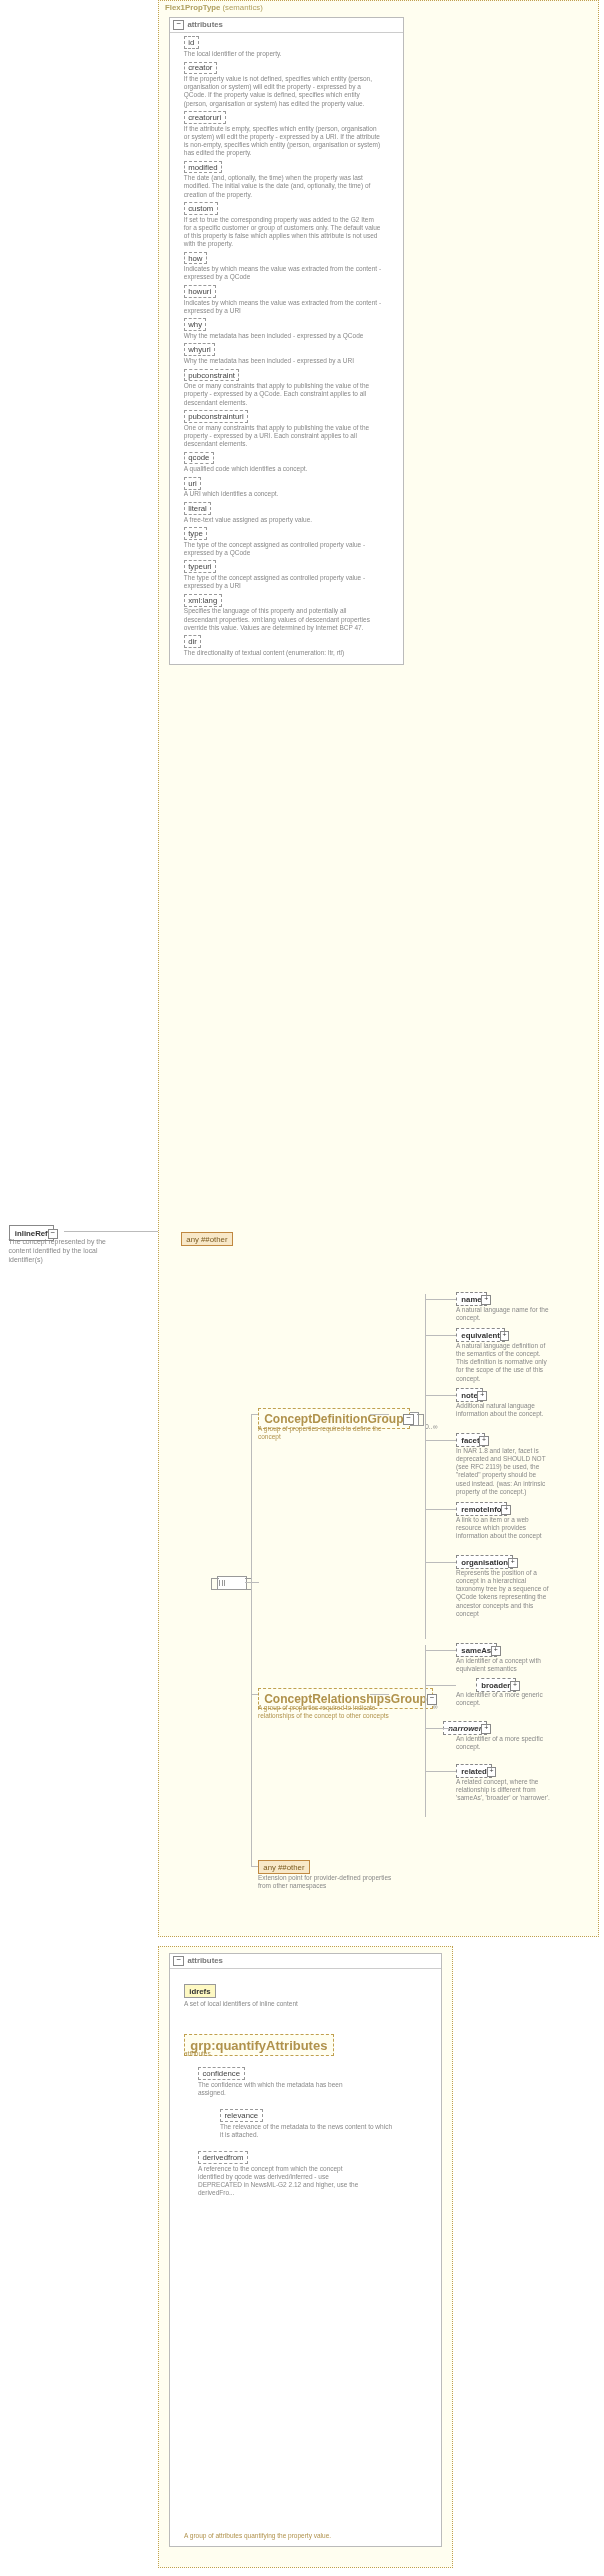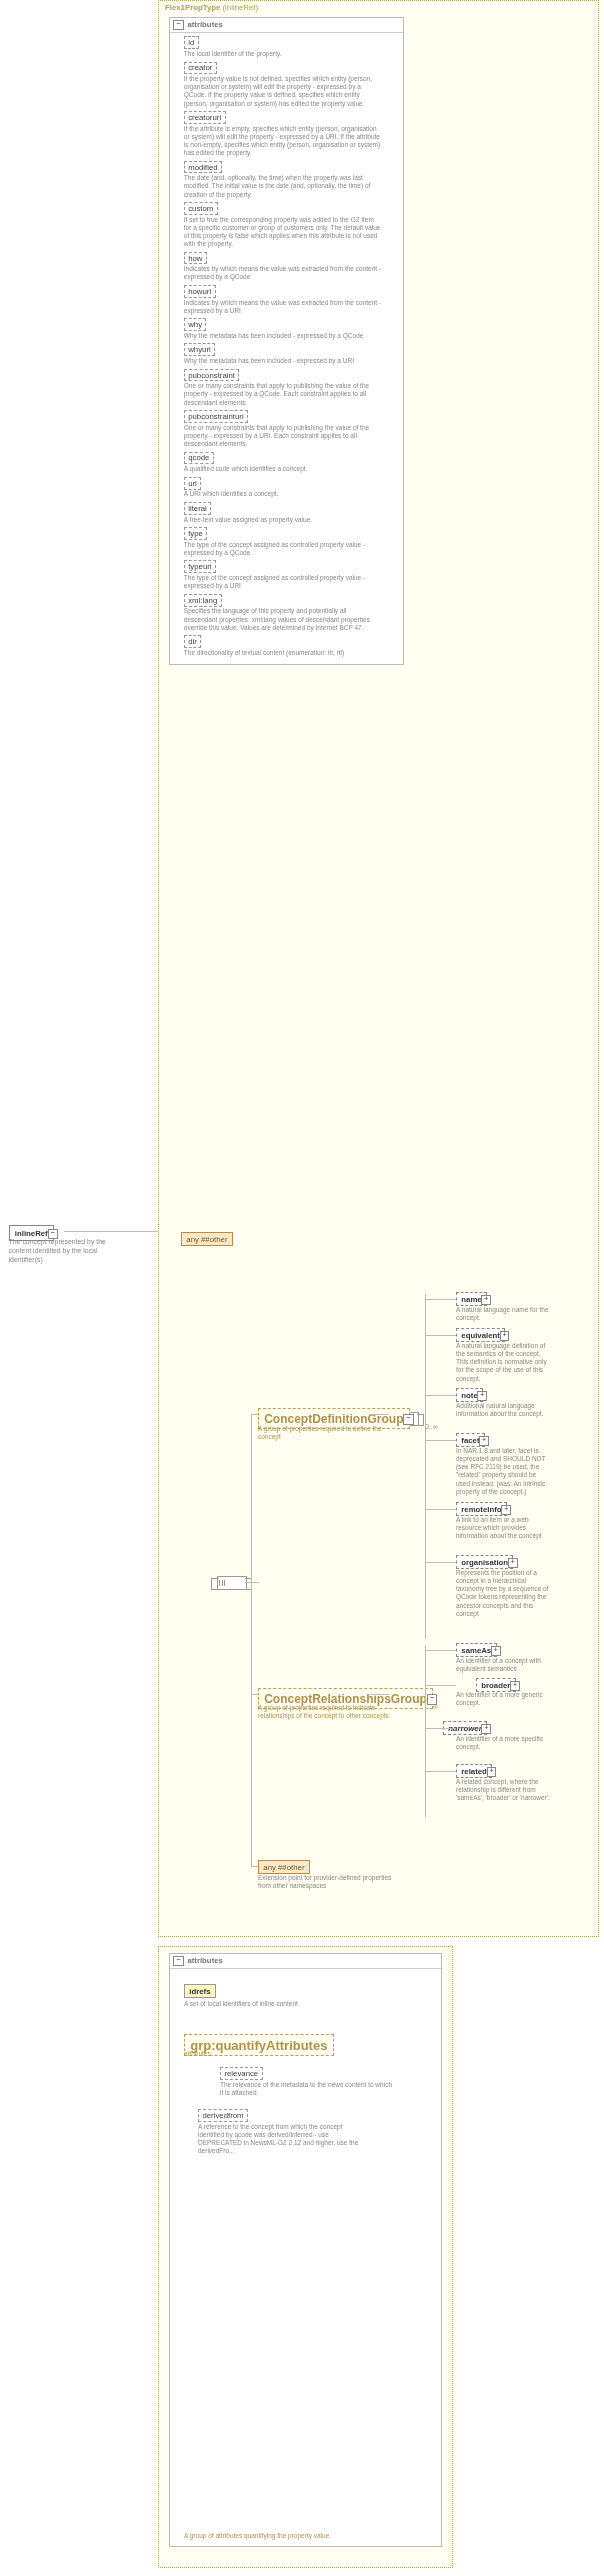--- a/index.html
+++ b/index.html
@@ -54,21 +54,21 @@
   <div class="root-box">
     <b>inlineRef</b>
     <span class="toggle">−</span>
   </div>
   <div class="root-desc">The concept represented by the content identified by the local identifier(s)</div>
 
   <div class="line" style="left:64px;top:1231px;width:95px;height:0.9px"></div>
 
   <div class="big-dotted upper-dotted"></div>
   <div class="type-label">
-    <span>Flex1PropType</span> <span class="type-ext">(inlineRef)</span>
+    <span>Flex1PropType</span> <span class="type-ext">(semantics)</span>
   </div>
 
   <div class="attr-panel">
     <div class="attr-header">
       <span class="minus">−</span>
       <span class="title">attributes</span>
     </div>
     <div class="attr-body" id="attr-body">
         <div class="attr-item"><span class="attr-name">id</span><div class="attr-desc">The local identifier of the property.</div></div>
         <div class="attr-item"><span class="attr-name">creator</span><div class="attr-desc">If the property value is not defined, specifies which entity (person, organisation or system) will edit the property - expressed by a QCode. If the property value is defined, specifies which entity (person, organisation or system) has edited the property value.</div></div>
@@ -178,19 +178,20 @@
 
   <div class="idrefs-box"><b>idrefs</b></div>
   <div class="idrefs-desc">A set of local identifiers of inline content</div>
 
   <div class="qa-group">
     <span class="gname"><span>grp:</span><span>quantifyAttributes</span></span>
   </div>
   <div class="qa-desc">attributes</div>
 
   <div class="qa-body" id="qa-body">
+      <div class="attr-item" style="margin-bottom: 12px;"><span class="attr-name">confidence</span><div class="attr-desc" style="max-width: 172px;">The confidence with which the metadata has been assigned.</div></div>
       <div class="attr-item" style="margin-bottom: 12px; margin-left: 22px;"><span class="attr-name">relevance</span><div class="attr-desc" style="max-width: 172px;">The relevance of the metadata to the news content to which it is attached.</div></div>
       <div class="attr-item" style="margin-bottom: 12px;"><span class="attr-name">derivedfrom</span><div class="attr-desc" style="max-width: 172px;">A reference to the concept from which the concept identified by qcode was derived/inferred - use DEPRECATED in NewsML-G2 2.12 and higher, use the derivedFro...</div></div>
     </div>
   <div class="qa-footer" id="qa-footer" style="top:2532px">A group of attributes quantifying the property value.</div>
 
 </div>
 
 
 </body></html>

